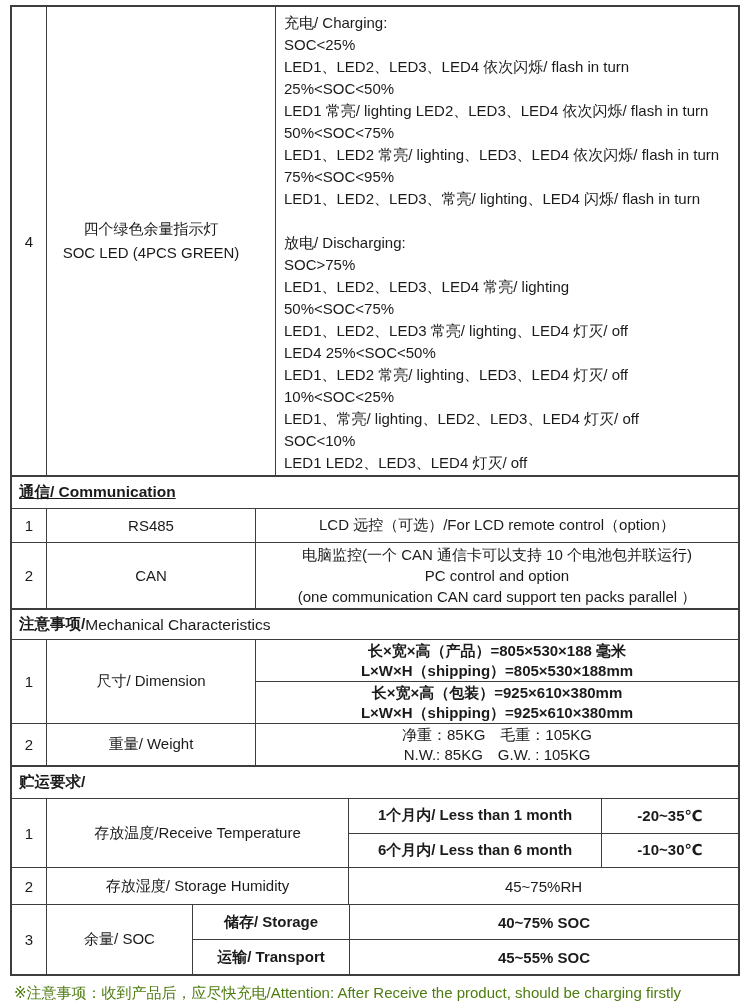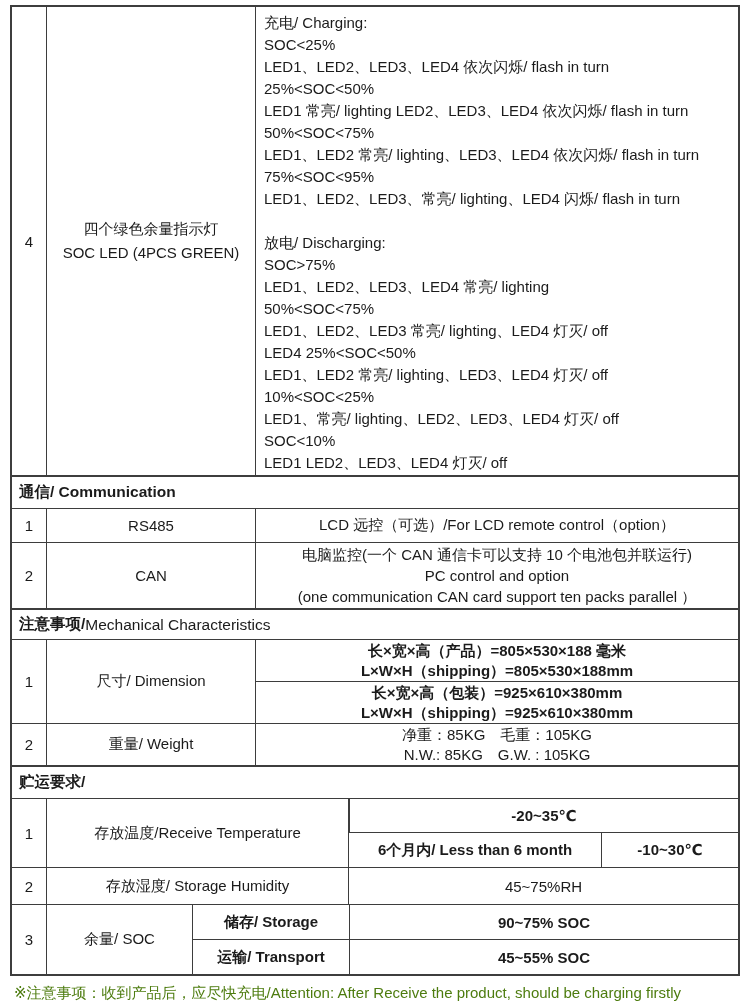--- a/index.html
+++ b/index.html
@@ -54,25 +54,26 @@
   .num { width: 34px; flex: 0 0 34px; }
   .name { width: 209px; flex: 0 0 209px; }
   .grow { flex: 1 1 auto; }
   .led-row { height: 468px; }
   .led-content {
     align-items: flex-start;
     justify-content: flex-start;
     text-align: left;
     padding: 5px 4px 0 8px;
     line-height: 22px;
+    margin-left: 20px;
   }
   .blk div { white-space: nowrap; }
   .gap { margin-top: 22px; }
   .name-2line { line-height: 24px; }
-  .sec-comm { height: 33px; }
+  .sec-comm { height: 33px; text-decoration: underline; }
   .row-rs485 { height: 34px; }
   .row-can { height: 66px; }
   .row-can .grow { line-height: 21px; }
   .sec-mech { height: 31px; }
   .row-dim { height: 84px; }
   .row-weight { height: 42px; }
   .row-weight .grow { line-height: 20px; }
   .sec-store { height: 33px; }
   .row-temp { height: 69px; }
   .row-hum { height: 37px; }
@@ -209,20 +210,21 @@
 
   <div class="sec sec-store">
     <b>贮运要求/</b>
   </div>
 
   <div class="row row-temp">
     <div class="c num first">1</div>
     <div class="c w-label">存放温度/Receive Temperature</div>
     <div class="stack">
       <div class="subrow">
+        <div class="subcell w-month">1个月内/ Less than 1 month</div>
         <div class="subcell val">-20~35℃</div>
       </div>
       <div class="subrow">
         <div class="subcell w-month">6个月内/ Less than 6 month</div>
         <div class="subcell val">-10~30℃</div>
       </div>
     </div>
   </div>
 
   <div class="row row-hum">
@@ -230,21 +232,21 @@
     <div class="c w-label">存放湿度/ Storage Humidity</div>
     <div class="c grow">45~75%RH</div>
   </div>
 
   <div class="row row-soc">
     <div class="c num first">3</div>
     <div class="c w-soc-a">余量/ SOC</div>
     <div class="stack">
       <div class="subrow">
         <div class="subcell w-soc-b">储存/ Storage</div>
-        <div class="subcell val">90~75% SOC</div>
+        <div class="subcell val">40~75% SOC</div>
       </div>
       <div class="subrow">
         <div class="subcell w-soc-b">运输/ Transport</div>
         <div class="subcell val">45~55% SOC</div>
       </div>
     </div>
   </div>
 
 </div>
 

